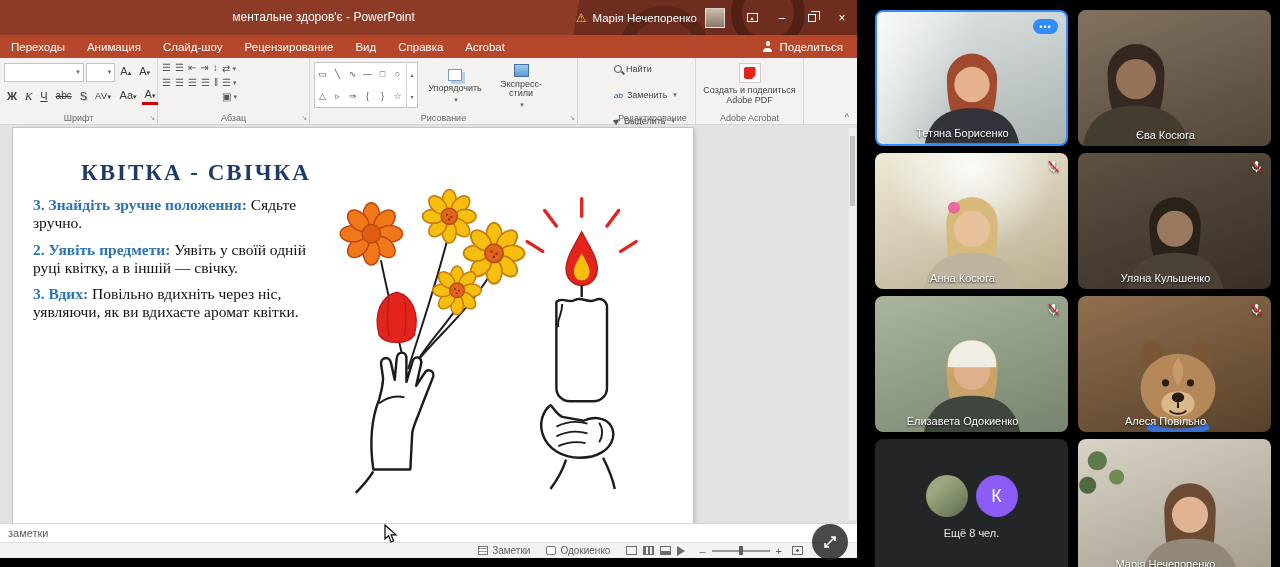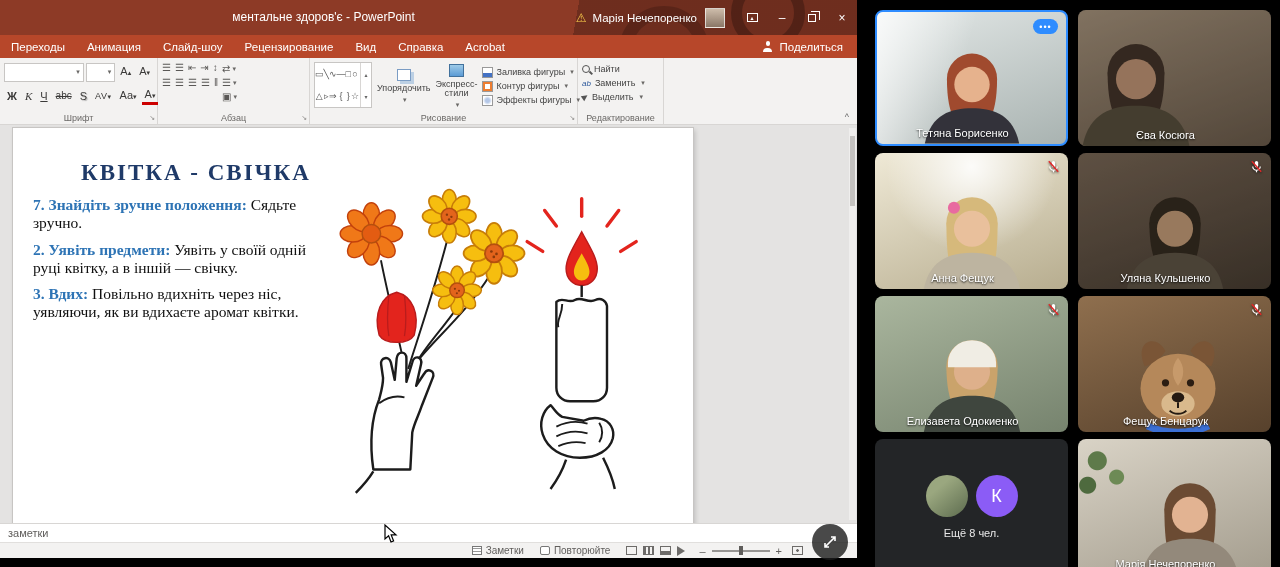--- a/index.html
+++ b/index.html
@@ -91,21 +91,21 @@
             box-shadow:3px 3px 0 #bcd0e4; margin-bottom:1px; }
   .styles-ico { width:15px; height:13px; border:1px solid #41719c;
             background:linear-gradient(#9ecbe8,#5b9bd5); margin-bottom:1px; }
   .shape-props { display:flex; flex-direction:column; justify-content:center; gap:3px; font-size:9px; }
   .sp-row { display:flex; align-items:center; gap:3px; white-space:nowrap; }
   .mini-ico { width:11px; height:11px; border:1px solid #999; display:inline-block; }
   .ico-fill { background:linear-gradient(#fff 55%, #4472c4 55%); }
   .ico-outline { background:#fff; box-shadow:inset 0 0 0 2px #ed7d31; }
   .ico-effects { background:radial-gradient(circle, #b4c7e7 30%, #fff 70%); }
 
-  .g-edit { width:86px; display:flex; flex-direction:column; justify-content:flex-start; gap:4px; padding-top:6px; }
+  .g-edit { width:86px; display:flex; flex-direction:column; justify-content:flex-start; gap:16px; padding-top:6px;margin-left:32px; }
   .ed-row { display:flex; align-items:center; gap:4px; font-size:9px; white-space:nowrap; }
   .search-ico { position:relative; width:8px; height:8px; border:1.4px solid #555; border-radius:50%; }
   .search-ico::after { content:""; position:absolute; left:6px; top:6px; width:4px; height:1.6px;
             background:#555; transform:rotate(45deg); }
   .replace-ico { font-size:8px; color:#2b579a; font-style:italic; }
   .select-ico { width:0; height:0; border-left:6px solid #555; border-top:3.5px solid transparent;
             border-bottom:3.5px solid transparent; transform:rotate(-35deg); }
 
   .g-acrobat { width:108px; display:flex; align-items:flex-start; justify-content:center; padding-top:5px; }
   .pdf-btn { display:flex; flex-direction:column; align-items:center; gap:3px; width:96px;
@@ -337,37 +337,20 @@
           <div class="vbtn arrange">
             <span class="arrange-ico"></span>
             <span>Упорядочить</span>
             <i class="arr">▾</i>
           </div>
           <div class="vbtn styles">
             <span class="styles-ico"></span>
             <span>Экспресс-стили</span>
             <i class="arr">▾</i>
           </div>
-          <div class="shape-props">
-            <div class="sp-row">
-                <span class="mini-ico ico-fill"></span>
-                <span>Заливка фигуры</span>
-                <i class="arr">▾</i>
-              </div>
-            <div class="sp-row">
-                <span class="mini-ico ico-outline"></span>
-                <span>Контур фигуры</span>
-                <i class="arr">▾</i>
-              </div>
-            <div class="sp-row">
-                <span class="mini-ico ico-effects"></span>
-                <span>Эффекты фигуры</span>
-                <i class="arr">▾</i>
-              </div>
-          </div>
         </div>
         <span class="rgroup-label">Рисование</span>
         <span class="launcher">↘</span>
       </div>
 
       <div class="rgroup g-edit">
         <div class="ed-row">
             <span class="search-ico"></span>
             <span>Найти</span>
           </div>
@@ -377,31 +360,38 @@
             <i class="arr">▾</i>
           </div>
         <div class="ed-row">
             <span class="select-ico"></span>
             <span>Выделить</span>
             <i class="arr">▾</i>
           </div>
         <span class="rgroup-label">Редактирование</span>
       </div>
 
+      <div class="rgroup g-acrobat">
+        <div class="pdf-btn">
+          <span class="pdf-ico"></span>
+          <span>Создать и поделиться Adobe PDF</span>
+        </div>
+        <span class="rgroup-label">Adobe Acrobat</span>
+      </div>
 
       <div class="rgroup rgroup-fill">
         <span class="ribbon-collapse">^</span>
       </div>
     </div>
 
     <div class="slide-area">
       <div class="slide">
         <h1 class="slide-title">КВІТКА - СВІЧКА</h1>
         <div class="slide-body">
-          <p class="s-item"><span class="s-lead">7. Знайдіть зручне положення:</span> <span>Сядьте зручно.</span></p>
+          <p class="s-item"><span class="s-lead">3. Знайдіть зручне положення:</span> <span>Сядьте зручно.</span></p>
           <p class="s-item"><span class="s-lead">2. Уявіть предмети:</span> <span>Уявіть у своїй одній руці квітку, а в іншій — свічку.</span></p>
           <p class="s-item"><span class="s-lead">3. Вдих:</span> <span>Повільно вдихніть через ніс, уявляючи, як ви вдихаєте аромат квітки.</span></p>
         </div>
 
         <svg class="illus" viewBox="0 0 380 330">
           <defs>
             <g id="yf">
               <g fill="#f6be0f" stroke="#c77d08" stroke-width="1.5">
                 <ellipse cx="0" cy="-15" rx="6.5" ry="10"></ellipse>
                 <ellipse cx="0" cy="-15" rx="6.5" ry="10" transform="rotate(45)"></ellipse>
@@ -486,21 +476,21 @@
     </div>
 
     <div class="statusbar">
       <div class="sb-spacer"></div>
       <div class="sb-item">
         <span class="sb-ico notes-ico"></span>
         <span>Заметки</span>
       </div>
       <div class="sb-item">
         <span class="sb-ico comments-ico"></span>
-        <span>Повторюйте</span>
+        <span>Одокиенко</span>
       </div>
       <div class="sb-views">
         <span class="v-ico"></span>
         <span class="v-ico v-sorter"></span>
         <span class="v-ico v-reading"></span>
         <span class="v-ico v-slideshow"></span>
       </div>
       <div class="sb-zoom">
         <span class="z-btn">–</span>
         <div class="z-track">
@@ -560,21 +550,21 @@
           <circle class="flower" cx="38" cy="16" r="4"></circle>
         </svg>
         <div class="mic-off">
           <svg viewBox="0 0 16 16" width="15" height="15">
             <rect x="6.2" y="2" width="3.6" height="7" rx="1.8" fill="#fff"></rect>
             <path d="M4 8 a4 4 0 0 0 8 0" stroke="#fff" fill="none" stroke-width="1.3"></path>
             <line x1="8" y1="12" x2="8" y2="14.2" stroke="#fff" stroke-width="1.3"></line>
             <line x1="3" y1="2.5" x2="13" y2="13.5" stroke="#e02828" stroke-width="1.6"></line>
           </svg>
         </div>
-        <div class="tile-name">Анна Фещук</div>
+        <div class="tile-name">Анна Косюга</div>
       </div>
 
       <div class="tile t4">
         <svg class="person" viewBox="0 0 100 70" preserveAspectRatio="xMidYMax meet">
           <path class="cap" d="M33,20 a17,14 0 0 1 34,0 l0,6 -34,0 Z"></path>
           <circle class="hair" cx="50" cy="26" r="17"></circle>
           <path class="hairlen" d="M33,26 C33,40 35,48 38,54 L62,54 C65,48 67,40 67,26 Z"></path>
           <circle class="skin" cx="50" cy="30" r="12"></circle>
           <path class="shirt" d="M18,70 C22,50 36,46 50,46 C64,46 78,50 82,70 Z"></path>
           <circle class="flower" cx="38" cy="16" r="4"></circle>
@@ -624,21 +614,21 @@
           <path d="M28,73 C40,79 60,79 72,73" stroke="#3b6fd4" stroke-width="5" fill="none"></path>
         </svg>
         <div class="mic-off">
           <svg viewBox="0 0 16 16" width="15" height="15">
             <rect x="6.2" y="2" width="3.6" height="7" rx="1.8" fill="#fff"></rect>
             <path d="M4 8 a4 4 0 0 0 8 0" stroke="#fff" fill="none" stroke-width="1.3"></path>
             <line x1="8" y1="12" x2="8" y2="14.2" stroke="#fff" stroke-width="1.3"></line>
             <line x1="3" y1="2.5" x2="13" y2="13.5" stroke="#e02828" stroke-width="1.6"></line>
           </svg>
         </div>
-        <div class="tile-name">Фещук Бенцарук</div>
+        <div class="tile-name">Алеся Повільно</div>
       </div>
 
       <div class="tile t7">
         <div class="ov-wrap">
           <div class="ov-av ov-photo"></div>
           <div class="ov-av ov-letter">К</div>
         </div>
         <div class="ov-label">Ещё 8 чел.</div>
       </div>
 

